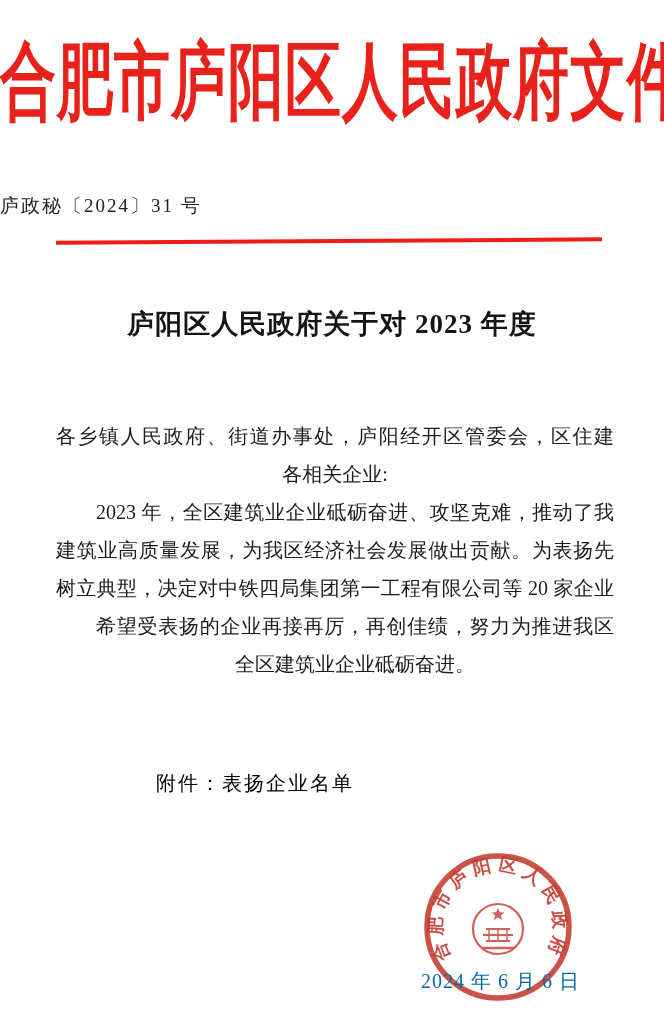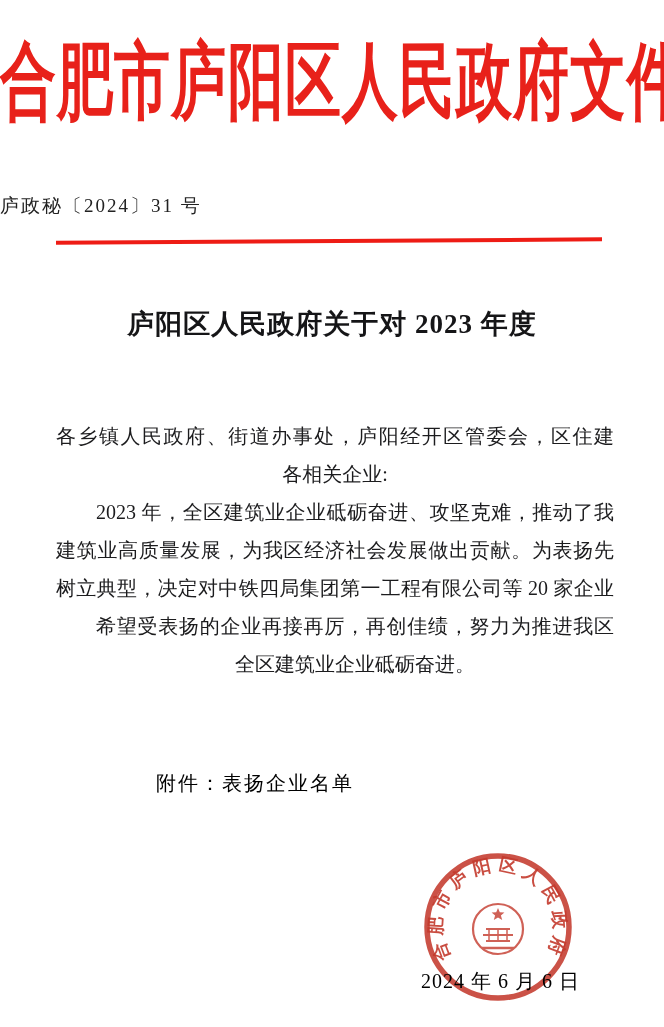--- a/index.html
+++ b/index.html
@@ -45,21 +45,21 @@
   .attachment{
     position:absolute;left:136px;top:770px;
     font-size:20px;letter-spacing:2px;color:#000000;margin-left:20px;
   }
   .seal{
     position:absolute;left:420px;top:849px;width:156px;height:156px;
     z-index:1;
   }
   .date{
     position:absolute;left:421px;top:968px;width:200px;
-    font-size:20px;letter-spacing:1px;color:#000000;z-index:2;
+    font-size:20px;letter-spacing:1px;color:#0369a1;z-index:2;
     white-space:nowrap;
   }
 </style>
 </head>
 <body>
 
 <div class="page">
 
   <div class="header-title">合肥市庐阳区人民政府文件</div>
 

